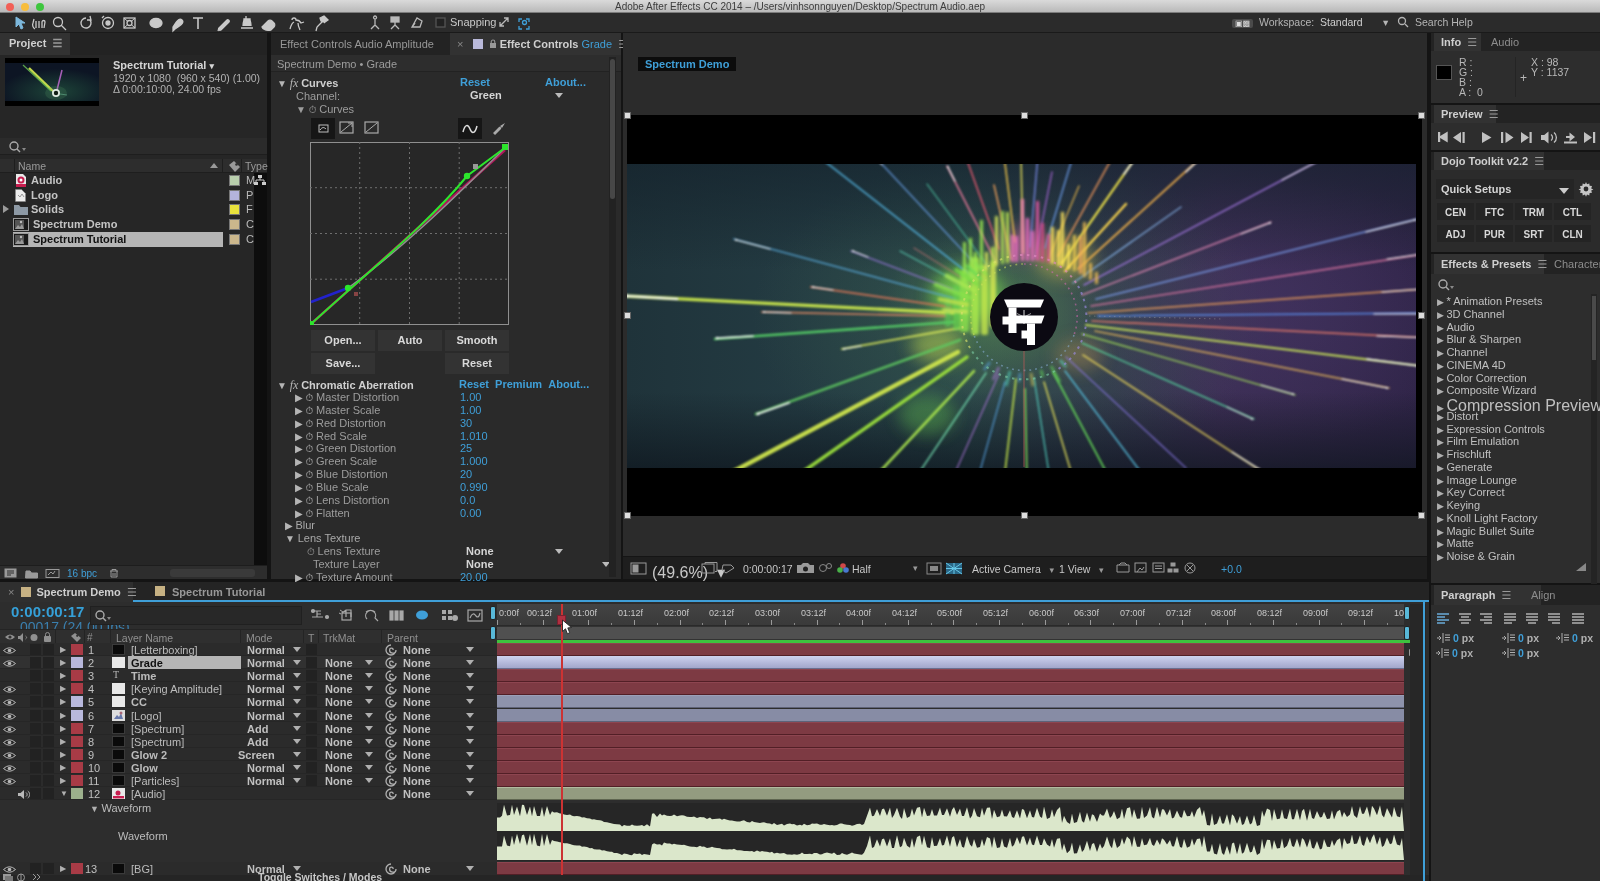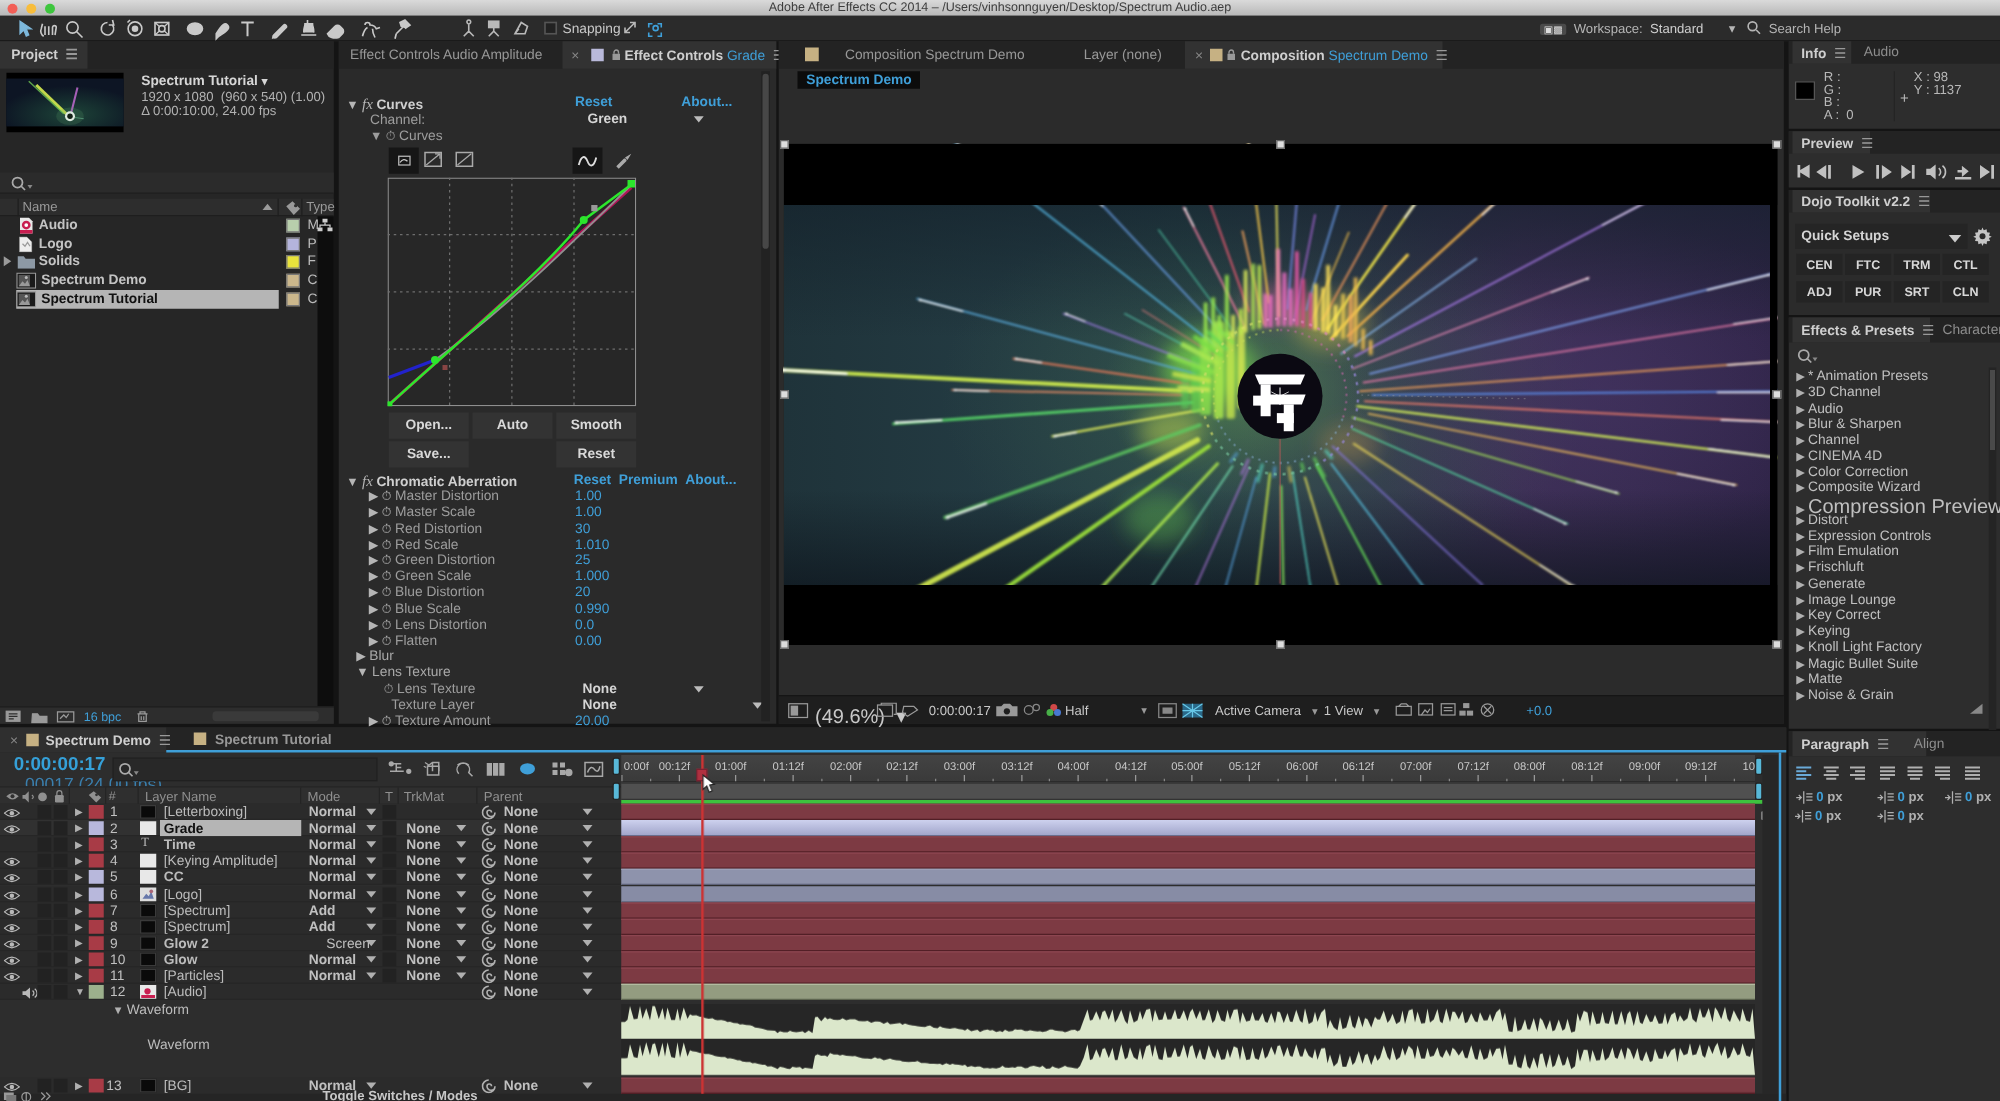--- a/index.html
+++ b/index.html
@@ -195,20 +195,23 @@
 <div class="p nw" style="left:9px;top:5px;font-size:11px;color:#989898">Effect Controls Audio Amplitude</div>
 <div class="tab" style="left:179px;width:171px;padding-top:5px">
 <span style="color:#888;margin-left:7px">×</span>
 <span style="display:inline-block;width:10px;height:10px;background:#b9b9da;margin:0 3px -1px 6px"></span>
 <svg style="display:inline-block;vertical-align:-1px" width="8" height="10" viewBox="0 0 8 10">
           <rect x="1" y="4" width="6" height="5" fill="#999"></rect>
           <path d="M2.2 4 v-1.2 a1.8 1.8 0 0 1 3.6 0 V4" fill="none" stroke="#999" stroke-width="1.1"></path>
         </svg>&nbsp;<b>Effect Controls</b> <span class="bl">Grade</span>&nbsp;&nbsp;<span style="color:#999">☰</span>
 </div>
 </div>
+<div class="p" style="left:0;top:22px;width:350px;height:17px;background:#2d2d2d;border-bottom:1px solid #222">
+<div class="p nw" style="left:6px;top:3px;font-size:11px;color:#9d9d9d">Spectrum Demo • Grade</div>
+    </div>
 
 <div class="p nw" style="left:6px;top:43px;font-size:10px;color:#b5b5b5">▼ <i style="font-family:'Liberation Serif',serif;font-size:12px">fx</i> <b style="font-size:11px;color:#cfcfcf">Curves</b></div>
 <div class="p nw bl" style="left:189px;top:43px;font-size:11px;font-weight:bold">Reset</div>
 <div class="p nw bl" style="left:274px;top:43px;font-size:11px;font-weight:bold">About...</div>
 <div class="p nw" style="left:25px;top:57px;font-size:11px;color:#9d9d9d">Channel:</div>
 <div class="p nw" style="left:199px;top:56px;font-size:11px;color:#d5d5d5;font-weight:bold">Green</div>
 <div class="p" style="left:284px;top:60px;width:0;height:0;border-left:4px solid transparent;border-right:4px solid transparent;border-top:5px solid #bbb"></div>
 <div class="p nw" style="left:25px;top:70px;font-size:10px;color:#9d9d9d">▼ ⏱ <span style="font-size:11px">Curves</span></div>
 
 <div class="p" style="left:40px;top:85px;width:24px;height:21px;background:#161616">
@@ -300,29 +303,20 @@
 <div class="p nw" style="left:195px;top:525px;font-size:11px;color:#d5d5d5;font-weight:bold">None</div>
 <div class="p" style="left:331px;top:529px;width:0;height:0;border-left:4px solid transparent;border-right:4px solid transparent;border-top:5px solid #bbb"></div>
 <div class="p nw" style="left:24px;top:538px;font-size:10px;color:#b5b5b5">▶ ⏱ <span style="font-size:11px;color:#9d9d9d">Texture Amount</span></div>
 <div class="p nw bl" style="left:189px;top:538px;font-size:11px">20.00</div>
 
 <div class="p" style="left:338px;top:24px;width:7px;height:520px;background:#222"></div>
 <div class="p" style="left:339px;top:26px;width:5px;height:140px;background:#474747;border-radius:3px"></div>
 </div>
 
 <div class="pan" style="left:623px;top:33px;width:804px;height:546px;background:#2b2b2b">
-<div class="tabbar" style="background:#232323">
-<span class="p" style="left:21px;top:5px;width:11px;height:11px;background:#c6b183"></span>
-<div class="p nw" style="left:53px;top:5px;font-size:11px;color:#989898">Composition Spectrum Demo</div>
-<div class="p nw" style="left:244px;top:5px;font-size:11px;color:#989898">Layer (none)</div>
-<div class="tab" style="left:325px;width:206px;padding-top:5px"><span style="color:#888;margin-left:8px">×</span><span style="display:inline-block;width:10px;height:10px;background:#c6b183;margin:0 3px -1px 6px"></span><svg style="display:inline-block;vertical-align:-1px" width="8" height="10" viewBox="0 0 8 10">
-          <rect x="1" y="4" width="6" height="5" fill="#999"></rect>
-          <path d="M2.2 4 v-1.2 a1.8 1.8 0 0 1 3.6 0 V4" fill="none" stroke="#999" stroke-width="1.1"></path>
-        </svg>&nbsp;<b>Composition</b> <span class="bl">Spectrum Demo</span>&nbsp;&nbsp;<span style="color:#999">☰</span></div>
-    </div>
 <div class="p" style="left:15px;top:24px;height:14px;background:#0c0c0c;padding:1px 7px 0;font-size:11px;font-weight:bold;color:#3f9fd8">Spectrum Demo</div>
 <svg class="p" style="left:4px;top:82px" width="795" height="401" viewBox="0 0 795 401">
 <defs>
 <linearGradient id="bg0" x1="0" y1="0" x2="1" y2="0">
           <stop offset="0" stop-color="#1f333a"></stop>
           <stop offset=".42" stop-color="#27424a"></stop>
           <stop offset=".75" stop-color="#3a2d52"></stop>
           <stop offset="1" stop-color="#2f2447"></stop>
         </linearGradient>
 <linearGradient id="bgv" x1="0" y1="0" x2="0" y2="1">
@@ -1040,21 +1034,21 @@
         <path d="M0.5 4.5 q6 -5.5 12 0 q-6 5.5 -12 0 z" fill="none" stroke="#b8b8b8"></path>
         <circle cx="6.5" cy="4.5" r="1.8" fill="#b8b8b8"></circle>
       </svg>
 <div class="p" style="left:30px;top:1px;width:11px;height:11px;background:#222"></div>
       <div class="p" style="left:43px;top:1px;width:11px;height:11px;background:#222"></div>
 <div class="p" style="left:60px;top:2px;font-size:8px;color:#b0b0b0">▶</div>
 <div class="p" style="left:71px;top:1px;width:12px;height:11px;background:#a83b46"></div>
 <div class="p" style="left:88px;top:1px;font-size:11px;color:#c0c0c0">9</div>
 <div class="p" style="left:112px;top:1px;width:13px;height:11px;background:#0a0a0a;border:1px solid #3a3a3a"></div>
 <div class="p" style="left:131px;top:1px;font-size:11px;font-weight:bold;color:#bcbcbc">Glow 2</div>
-<div class="p" style="left:261px;top:1px;font-size:11px;font-weight:normal;color:#c0c0c0">Screen</div>
+<div class="p" style="left:238px;top:1px;font-size:11px;font-weight:bold;color:#c0c0c0">Screen</div>
 <div class="p" style="left:293px;top:4px;width:0;height:0;border-left:4px solid transparent;border-right:4px solid transparent;border-top:5px solid #b0b0b0"></div>
 <div class="p" style="left:306px;top:1px;width:11px;height:11px;background:#222"></div>
 <div class="p" style="left:325px;top:1px;font-size:11px;font-weight:bold;color:#c0c0c0">None</div>
 <div class="p" style="left:365px;top:4px;width:0;height:0;border-left:4px solid transparent;border-right:4px solid transparent;border-top:5px solid #b0b0b0"></div>
 <svg class="p" style="left:385px;top:1px" width="12" height="12" viewBox="0 0 12 12">
         <path d="M6 1 a5 5 0 1 0 5 5 a3.2 3.2 0 1 1 -6.4 0 a1.8 1.8 0 1 1 3.6 0" fill="none" stroke="#b0b0b0" stroke-width="1.3"></path>
       </svg>
 <div class="p" style="left:403px;top:1px;font-size:11px;font-weight:bold;color:#c0c0c0">None</div>
 <div class="p" style="left:466px;top:4px;width:0;height:0;border-left:4px solid transparent;border-right:4px solid transparent;border-top:5px solid #b0b0b0"></div>
 </div>
@@ -1192,21 +1186,21 @@
 <div class="p" style="left:434px;top:19px;width:1px;height:3px;background:#888"></div>
 <div class="p nw" style="left:440px;top:4px;font-size:9px;color:#c8c8c8">05:00f</div>
 <div class="p" style="left:456px;top:16px;width:1px;height:6px;background:#999"></div>
 <div class="p" style="left:479px;top:19px;width:1px;height:3px;background:#888"></div>
 <div class="p nw" style="left:486px;top:4px;font-size:9px;color:#c8c8c8">05:12f</div>
 <div class="p" style="left:502px;top:16px;width:1px;height:6px;background:#999"></div>
 <div class="p" style="left:525px;top:19px;width:1px;height:3px;background:#888"></div>
 <div class="p nw" style="left:532px;top:4px;font-size:9px;color:#c8c8c8">06:00f</div>
 <div class="p" style="left:548px;top:16px;width:1px;height:6px;background:#999"></div>
 <div class="p" style="left:571px;top:19px;width:1px;height:3px;background:#888"></div>
-<div class="p nw" style="left:577px;top:4px;font-size:9px;color:#c8c8c8">06:12f</div>
+<div class="p nw" style="left:577px;top:4px;font-size:9px;color:#c8c8c8">06:30f</div>
 <div class="p" style="left:593px;top:16px;width:1px;height:6px;background:#999"></div>
 <div class="p" style="left:616px;top:19px;width:1px;height:3px;background:#888"></div>
 <div class="p nw" style="left:623px;top:4px;font-size:9px;color:#c8c8c8">07:00f</div>
 <div class="p" style="left:639px;top:16px;width:1px;height:6px;background:#999"></div>
 <div class="p" style="left:662px;top:19px;width:1px;height:3px;background:#888"></div>
 <div class="p nw" style="left:669px;top:4px;font-size:9px;color:#c8c8c8">07:12f</div>
 <div class="p" style="left:685px;top:16px;width:1px;height:6px;background:#999"></div>
 <div class="p" style="left:708px;top:19px;width:1px;height:3px;background:#888"></div>
 <div class="p nw" style="left:714px;top:4px;font-size:9px;color:#c8c8c8">08:00f</div>
 <div class="p" style="left:730px;top:16px;width:1px;height:6px;background:#999"></div>

